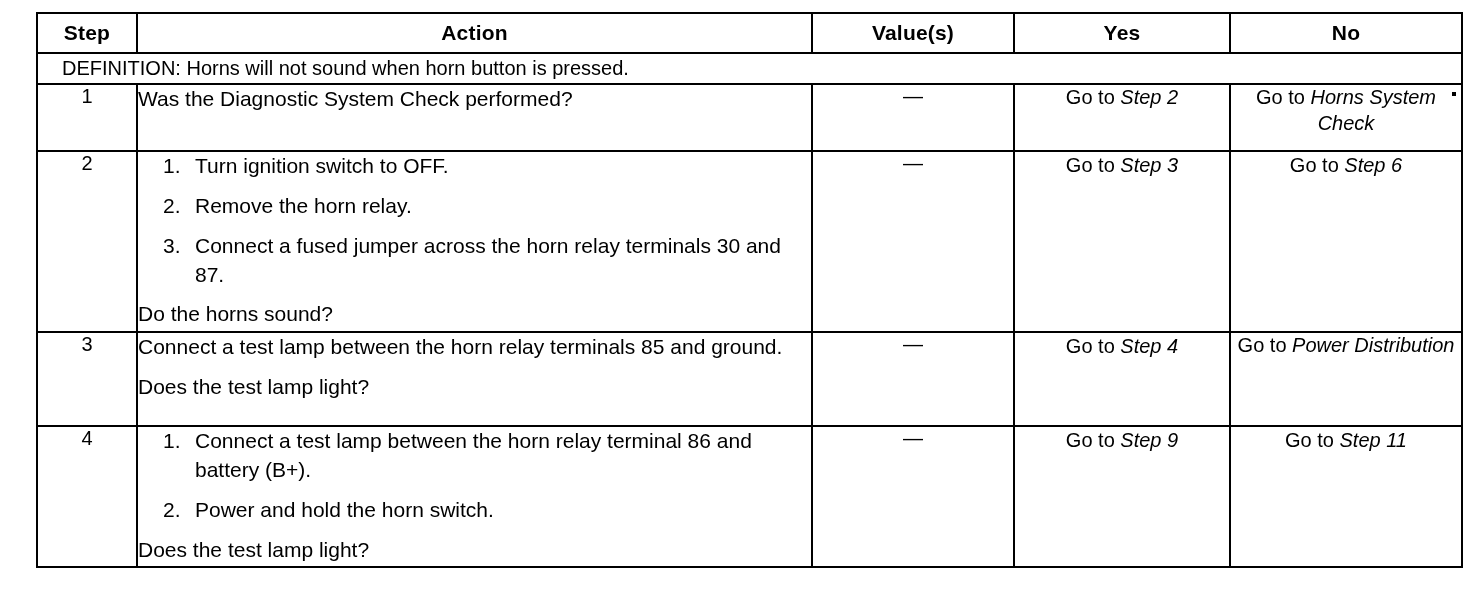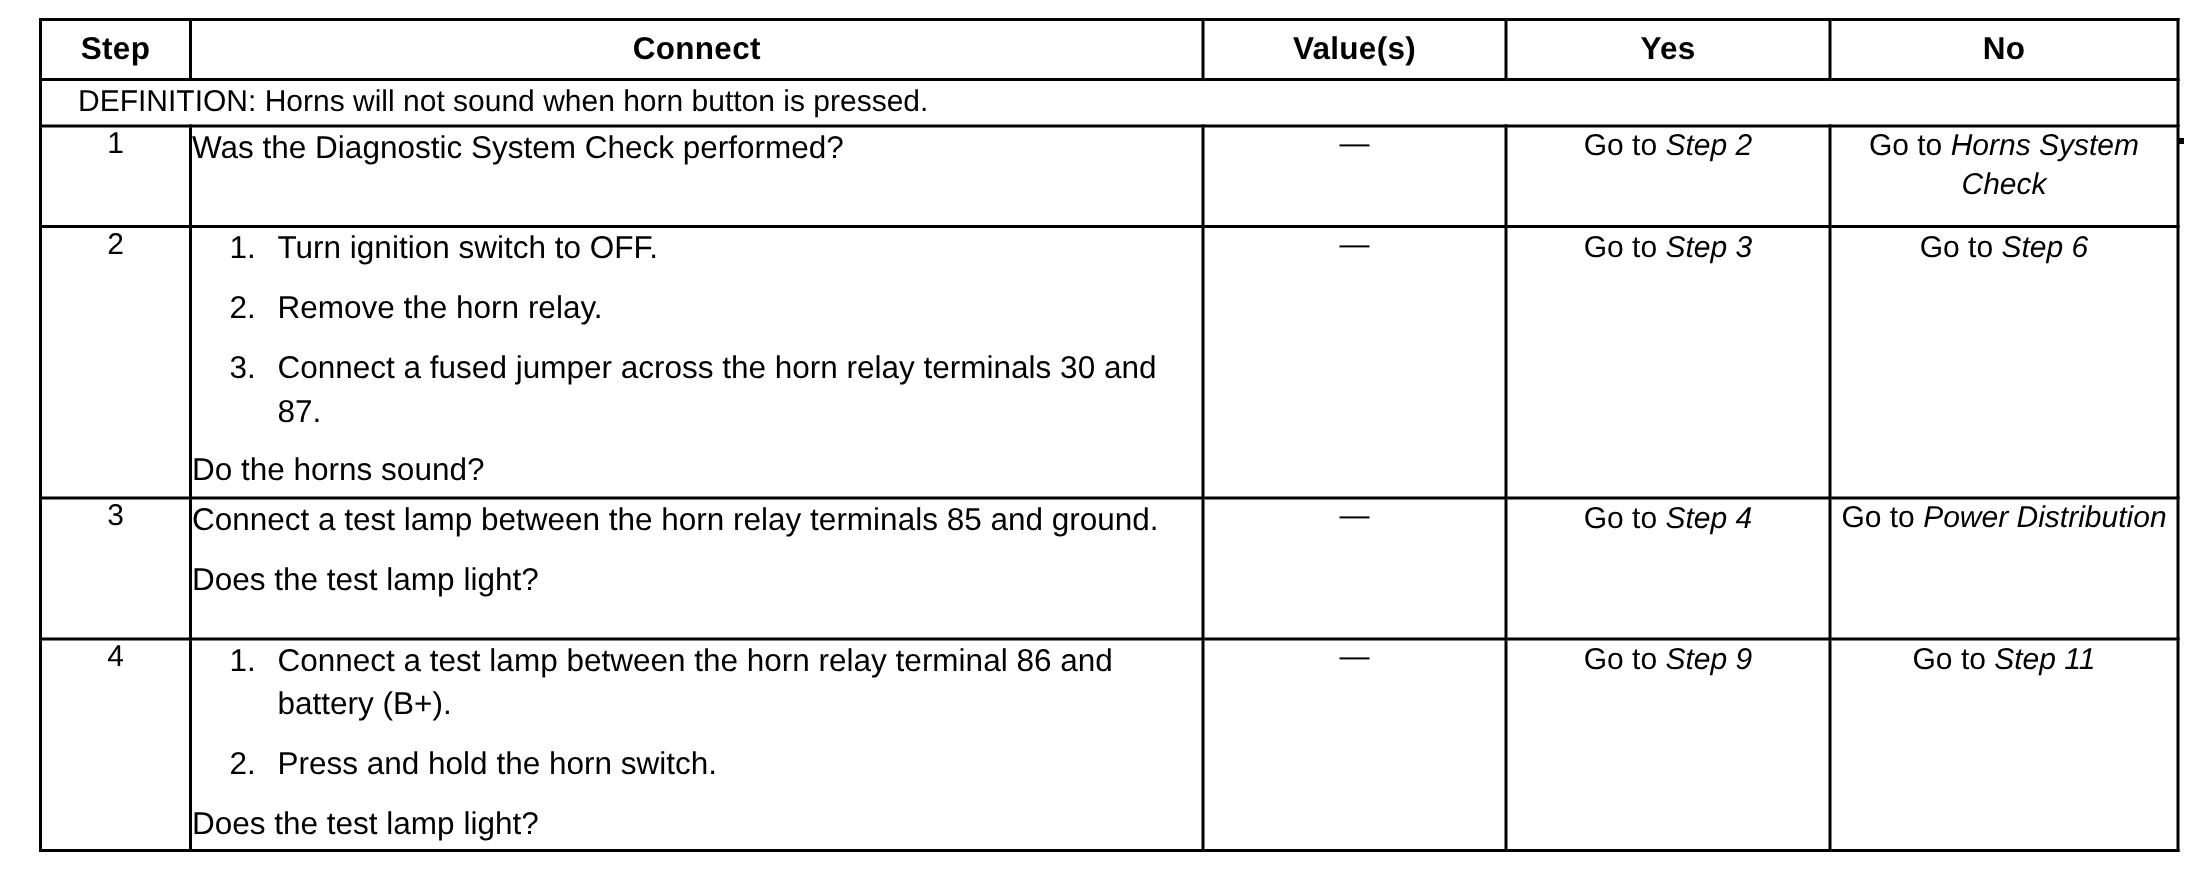--- a/index.html
+++ b/index.html
@@ -12,21 +12,21 @@
     height: 592px;
     font-family: "Liberation Sans", sans-serif;
     color: #000000;
     position: relative;
     overflow: hidden;
   }
 
   
   .diag-wrap {
     position: absolute;
-    left: 26px;
+    left: 36px;
     top: 12px;
     width: 1425px;
     height: 556px;
   }
   table.diag {
     border-collapse: collapse;
     table-layout: fixed;
     width: 1425px;
     height: 556px;
   }
@@ -133,21 +133,21 @@
     <colgroup>
       <col class="c-step">
         <col class="c-action">
         <col class="c-value">
         <col class="c-yes">
         <col class="c-no">
     </colgroup>
     <thead>
       <tr class="hdr">
         <th>Step</th>
-        <th>Connect</th>
+        <th>Action</th>
         <th>Value(s)</th>
         <th>Yes</th>
         <th>No</th>
       </tr>
     </thead>
     <tbody>
       <tr class="defn">
         <td colspan="5">DEFINITION: Horns will not sound when horn button is pressed.</td>
       </tr>
 
@@ -197,21 +197,21 @@
         <td class="branch-cell two-line">
           <span>Go to </span><span class="ital">Power Distribution</span>
         </td>
       </tr>
 
       <tr style="height:133px;">
         <td class="step-cell">4</td>
         <td class="action-cell action-block-spaced">
           <ol class="steplist">
             <li><span class="num">1.</span><span>Connect a test lamp between the horn relay terminal 86 and battery (B+).</span></li>
-            <li><span class="num">2.</span><span>Press and hold the horn switch.</span></li>
+            <li><span class="num">2.</span><span>Power and hold the horn switch.</span></li>
           </ol>
           <p class="tail-line">Does the test lamp light?</p>
         </td>
         <td class="value-cell">—</td>
         <td class="branch-cell">
           <span>Go to </span><span class="ital">Step 9</span>
         </td>
         <td class="branch-cell">
           <span>Go to </span><span class="ital">Step 11</span>
         </td>

